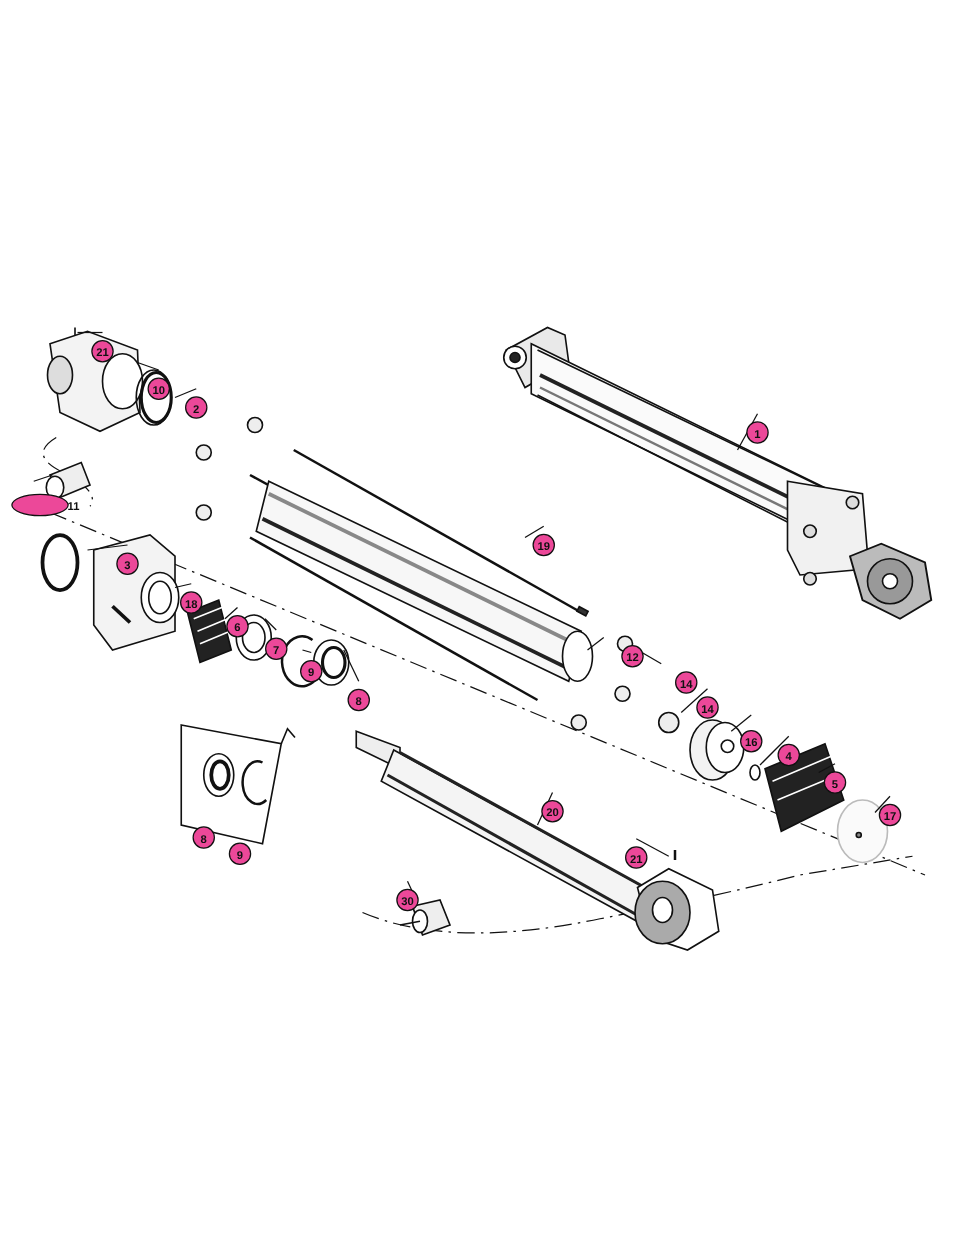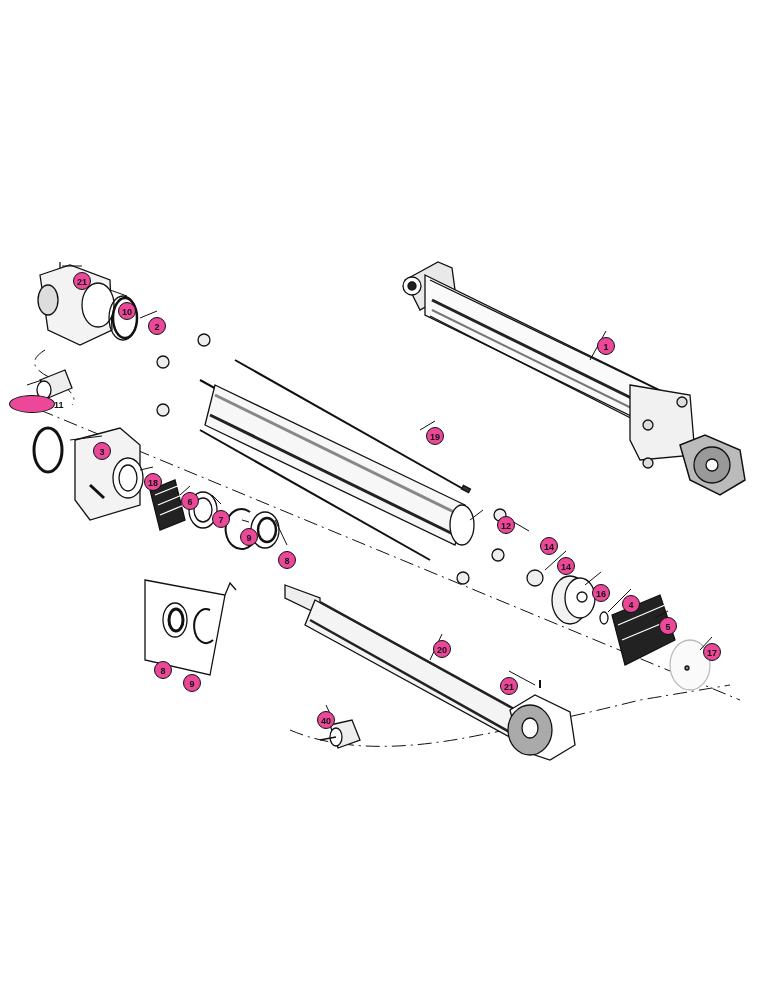--- a/index.html
+++ b/index.html
@@ -172,18 +172,18 @@
     <div class="callout" style="left: 118px; top: 278px;">10</div>
     <div class="callout" style="left: 9px; top: 371px; padding-left: 44px;">11</div>
     <div class="callout" style="left: 497px; top: 492px;">12</div>
     <div class="callout" style="left: 426px; top: 403px;">19</div>
     <div class="callout" style="left: 540px; top: 513px;">14</div>
     <div class="callout" style="left: 557px; top: 533px;">14</div>
     <div class="callout" style="left: 592px; top: 560px;">16</div>
     <div class="callout" style="left: 703px; top: 619px; text-align: center;">17</div>
     <div class="callout" style="left: 144px; top: 449px;">18</div>
     <div class="callout" style="left: 433px; top: 616px;">20</div>
-    <div class="callout" style="left: 317px; top: 687px;">40</div>
+    <div class="callout" style="left: 317px; top: 687px;">30</div>
     <div class="callout" style="left: 73px; top: 248px;">21</div>
     <div class="callout" style="left: 500px; top: 653px;">21</div>
     <div class="callout" style="left: 154px; top: 637px;">8</div>
     <div class="callout" style="left: 183px; top: 650px;">9</div>
   </div>
 
 </body></html>

